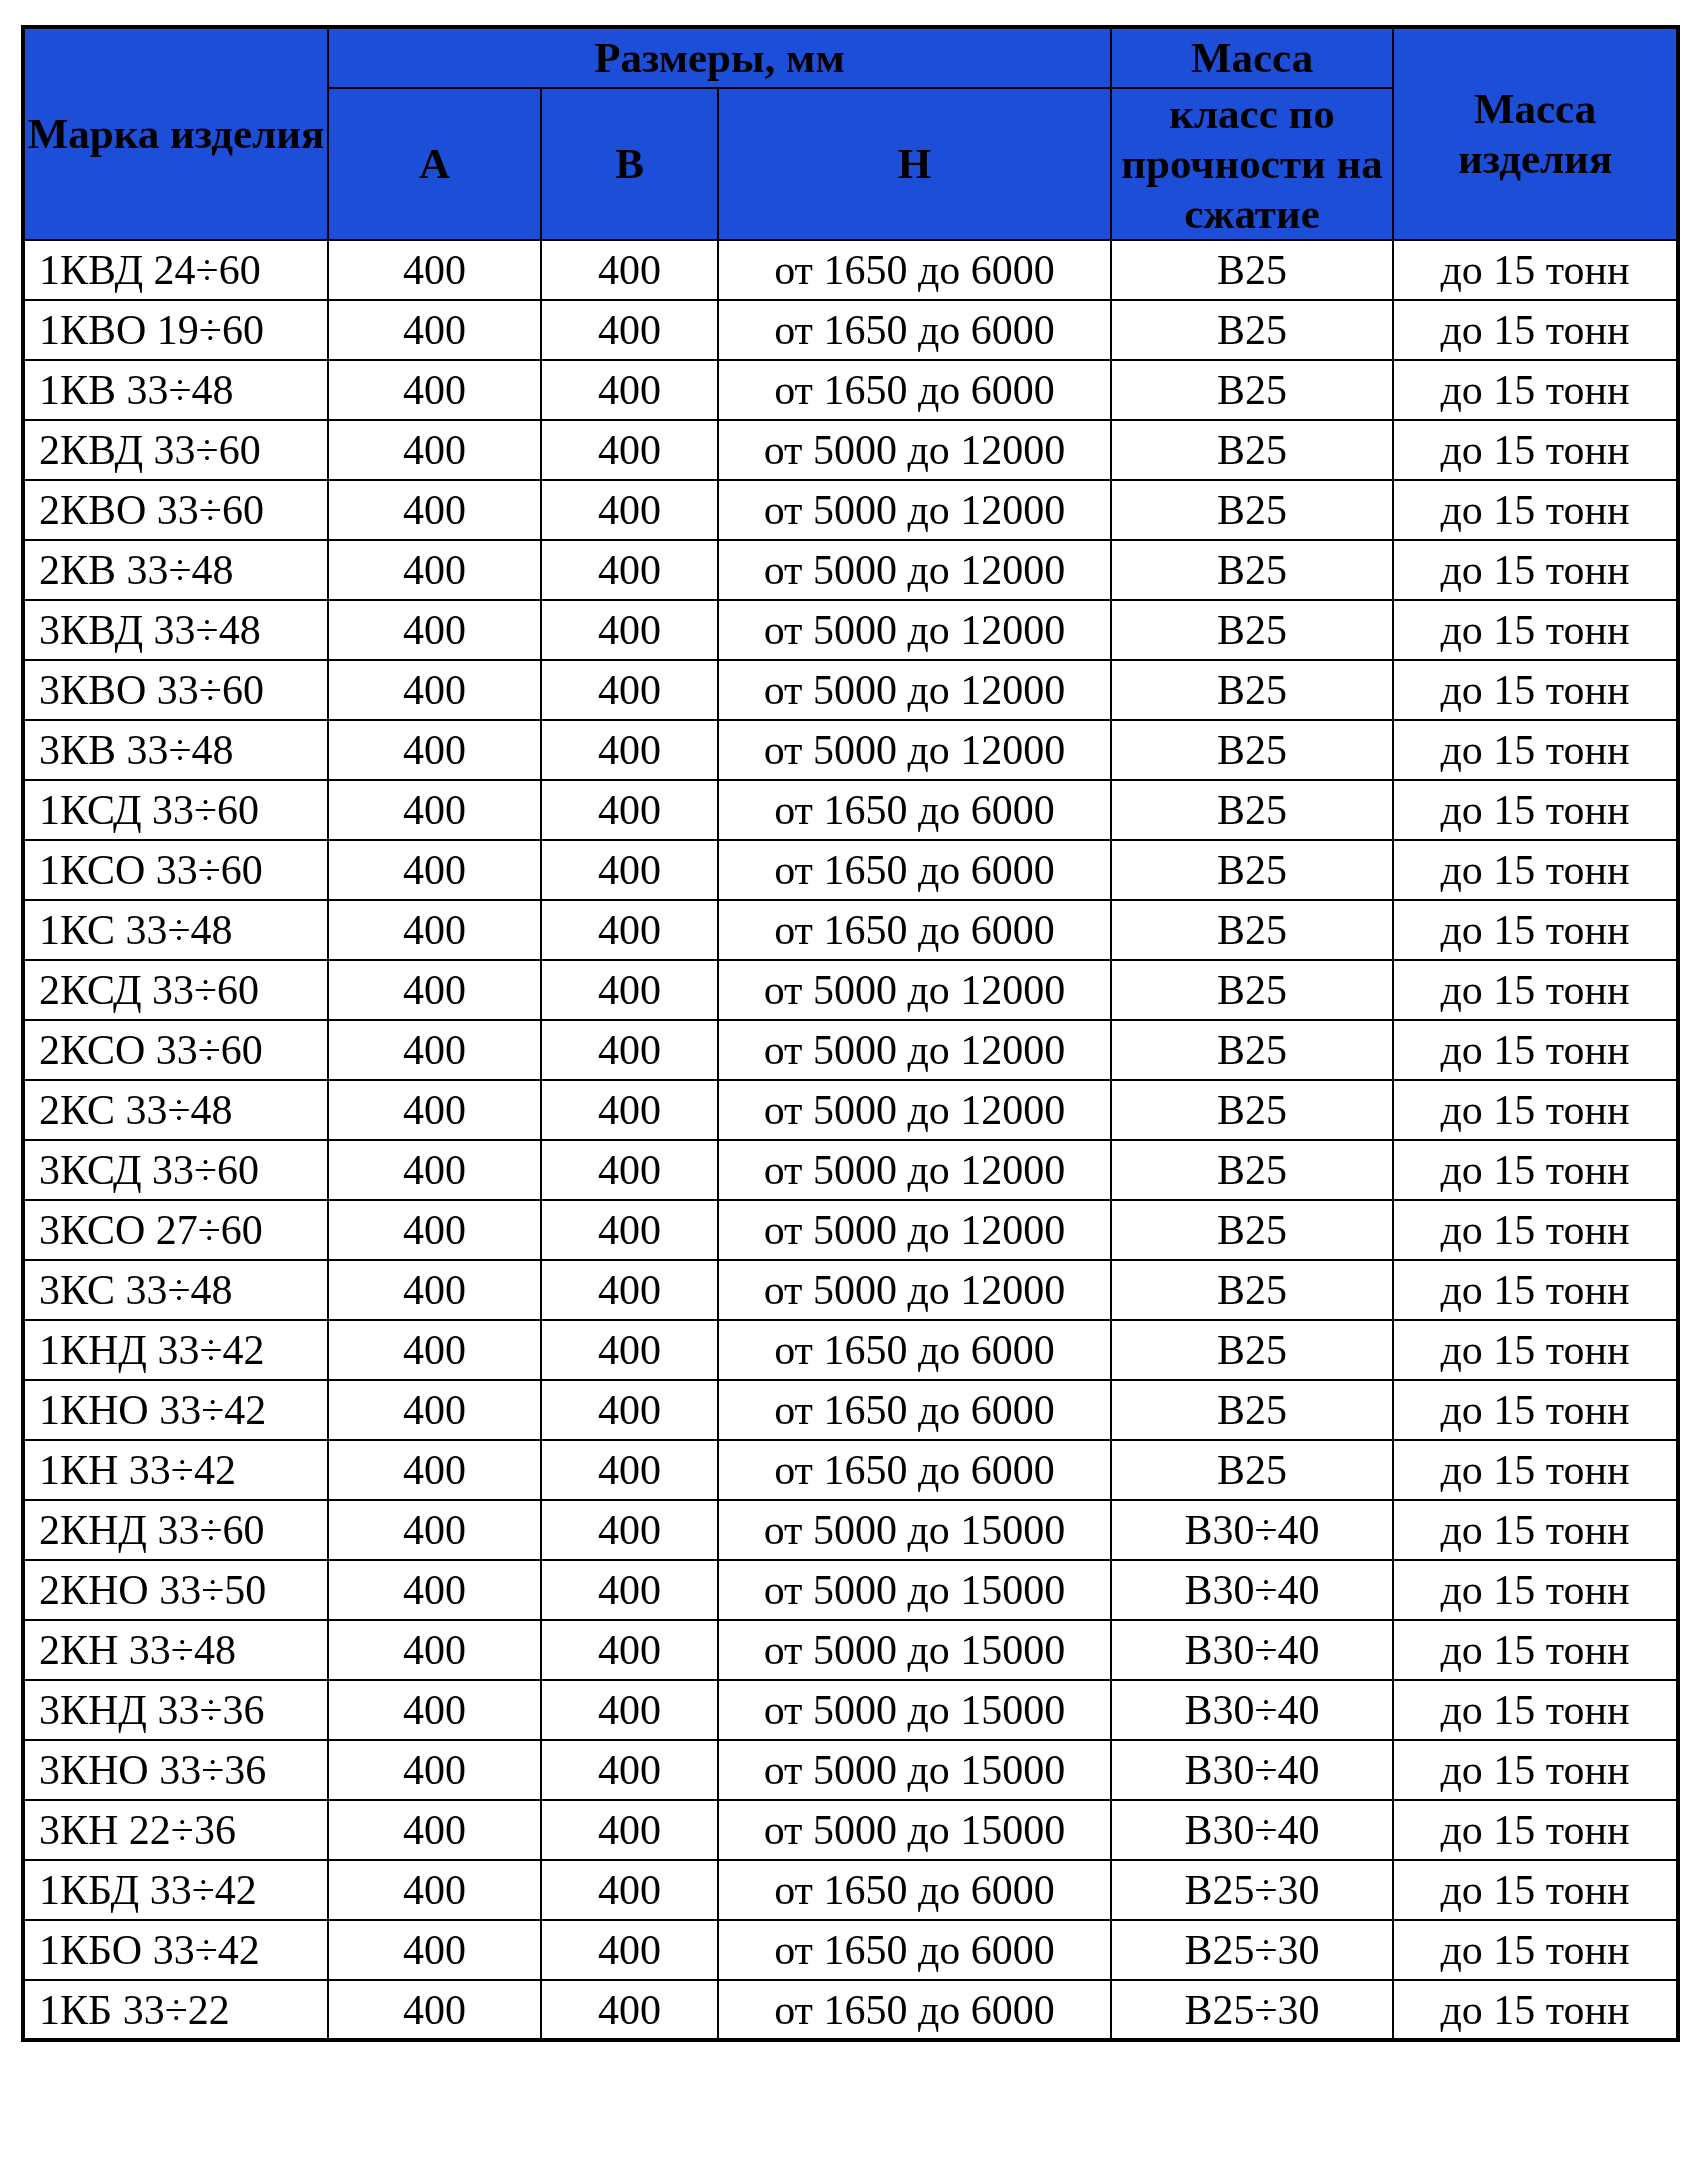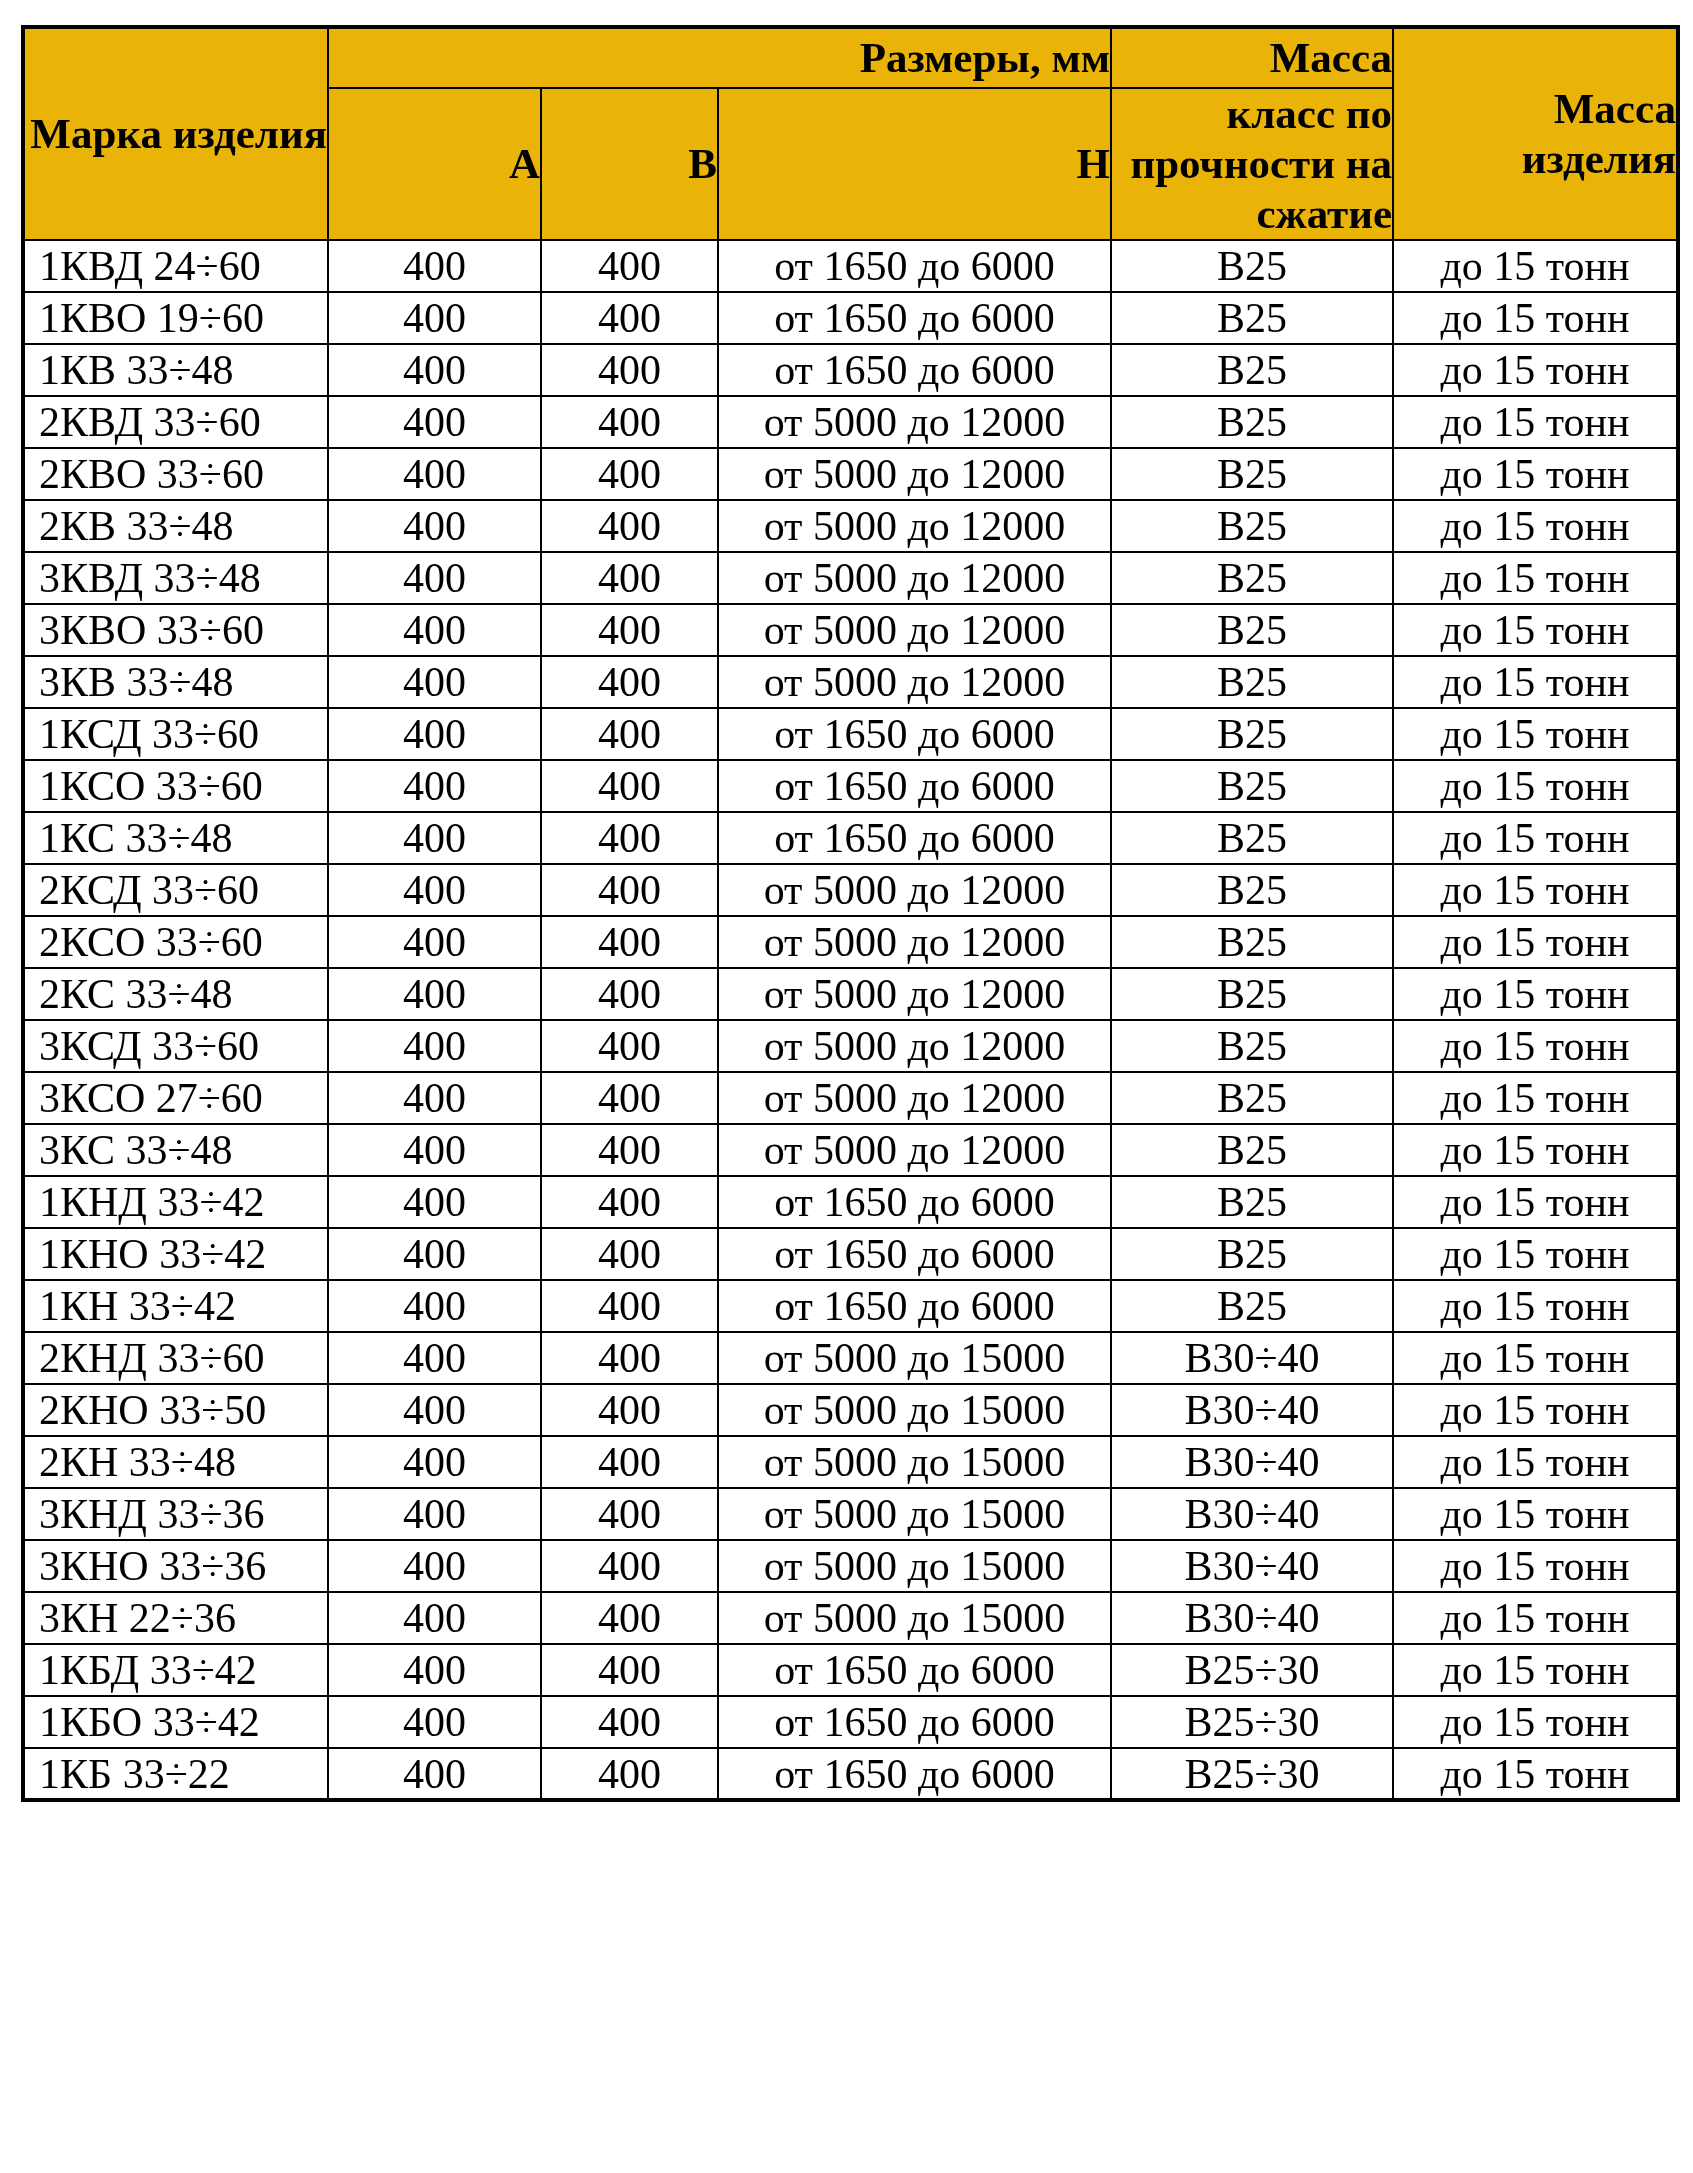--- a/index.html
+++ b/index.html
@@ -20,30 +20,30 @@
     table-layout: fixed;
     border: 4.7px solid #000000;
   }
   table.products th,
   table.products td {
     border: 2.8px solid #000000;
     padding: 0;
     overflow: hidden;
   }
   thead th {
-    background: #eab308;
+    background: #1d4ed8;
     font-weight: bold;
     font-size: 43px;
     line-height: 1.16;
-    text-align: right;
+    text-align: center;
     vertical-align: middle;
   }
   tr.head-top { height: 61px; }
   tr.head-sub { height: 143px; }
-  tbody tr { height: 52px; }
+  tbody tr { height: 60px; }
   tbody td {
     font-size: 42px;
     text-align: center;
     vertical-align: middle;
     white-space: nowrap;
   }
   tbody td.mark-cell {
     text-align: left;
     padding-left: 14px;
   }

